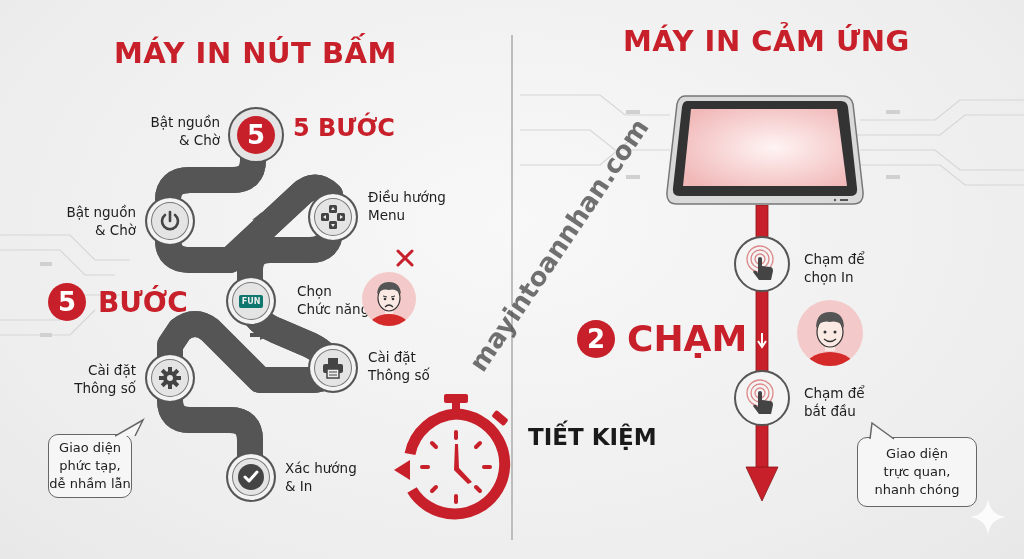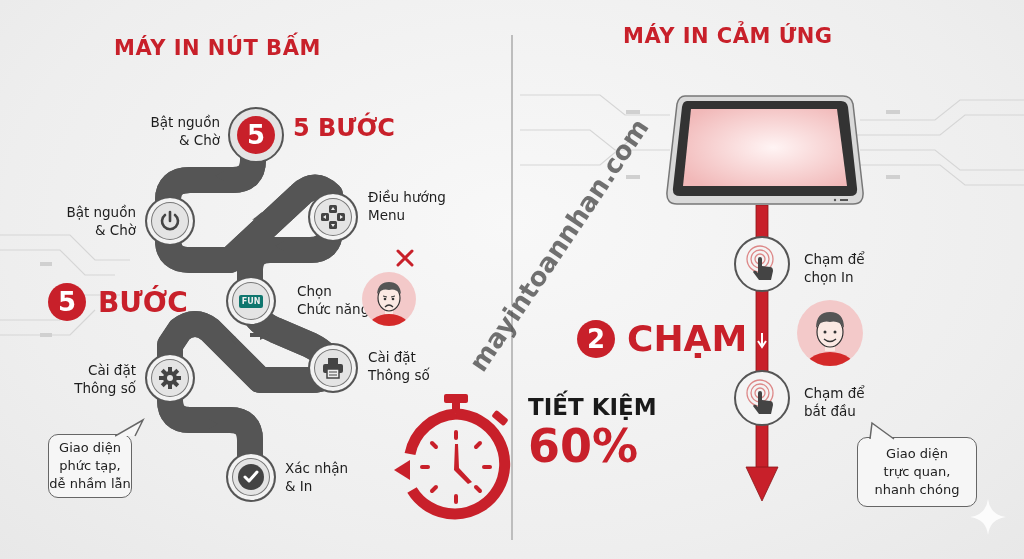--- a/index.html
+++ b/index.html
@@ -1,19 +1,19 @@
 <!DOCTYPE html>
 <html><head>
 <meta charset="utf-8">
 <style>
   html,body{margin:0;padding:0;}
   body{width:1024px;height:559px;overflow:hidden;background:#f1f1f1;font-family:"Liberation Sans",sans-serif;position:relative;color:#222;}
   .bg{position:absolute;inset:0;background:radial-gradient(ellipse at 50% 40%,#f8f8f8 0%,#eeeeee 70%,#e8e8e8 100%);}
   .abs{position:absolute;}
-  .title{font-family:"DejaVu Sans",sans-serif;font-weight:bold;color:#c8202a;font-size:21px;letter-spacing:0.5px;white-space:nowrap;}
+  .title{font-family:"DejaVu Sans",sans-serif;font-weight:bold;color:#c8202a;font-size:29px;letter-spacing:0.5px;white-space:nowrap;}
   .lbl{font-family:"DejaVu Sans",sans-serif;font-size:13.5px;line-height:18px;color:#1d1d1d;white-space:nowrap;}
   .lbl.r{text-align:right;}
   .divider{position:absolute;left:511px;width:2px;background:#bdbdbd;}
   .node{position:absolute;width:46px;height:46px;border-radius:50%;background:#e4e4e4;border:2px solid #555;box-shadow:inset 0 0 0 4px #f3f3f3, inset 0 0 0 5px #777;display:flex;align-items:center;justify-content:center;}
   .badge{display:inline-flex;align-items:center;justify-content:center;border-radius:50%;background:#c8202a;color:#fff;font-family:"DejaVu Sans",sans-serif;font-weight:bold;}
   .big-red{font-family:"DejaVu Sans",sans-serif;font-weight:bold;color:#c8202a;white-space:nowrap;}
   .bubble{position:absolute;background:#f6f6f6;border:1.5px solid #666;border-radius:10px;font-family:"DejaVu Sans",sans-serif;font-size:13px;line-height:18px;text-align:center;color:#222;display:flex;align-items:center;justify-content:center;}
   .avatar{position:absolute;width:50px;height:50px;border-radius:50%;background:#f3c9c9;overflow:hidden;}
   .watermark{position:absolute;left:410px;top:230px;transform:rotate(-56deg);transform-origin:center;font-family:"DejaVu Sans",sans-serif;font-size:26px;font-weight:bold;color:rgba(60,60,60,0.72);white-space:nowrap;}
   .stat-text{font-family:"DejaVu Sans",sans-serif;font-weight:bold;white-space:nowrap;}
@@ -144,21 +144,21 @@
   <div>Thông số</div>
 </div>
 
 <div class="node" style="left:226px;top:452px;">
   <svg width="28" height="28" viewBox="0 0 28 28">
       <circle cx="14" cy="14" r="13" fill="#444"></circle>
       <path d="M8 14 l4 4 l8 -9" fill="none" stroke="#fff" stroke-width="3" stroke-linecap="round" stroke-linejoin="round"></path>
     </svg>
 </div>
 <div class="abs lbl" style="left:285px;top:459px;">
-  <div>Xác nhận</div>
+  <div>Xác hướng</div>
   <div>&amp; In</div>
 </div>
 
 <div class="abs" style="left:48px;top:283px;display:flex;align-items:center;gap:12px;">
   <span class="badge" style="width:38px;height:38px;font-size:26px;">5</span>
   <span class="big-red" style="font-size:28px;">BƯỚC</span>
 </div>
 
 <div class="avatar" style="left:362px;top:272px;width:54px;height:54px;">
   <svg width="54" height="54" viewBox="0 0 54 54">
@@ -284,18 +284,17 @@
     <line x1="30" y1="75" x2="36" y2="75"></line>
       <line x1="92" y1="75" x2="98" y2="75"></line>
     <line x1="40" y1="51" x2="44" y2="55"></line>
       <line x1="88" y1="51" x2="84" y2="55"></line>
     <line x1="40" y1="99" x2="44" y2="95"></line>
       <line x1="88" y1="99" x2="84" y2="95"></line>
   </g>
   <path d="M63 52 L66 52 L67 76 L80 90 L76 92 L62 78z" fill="#c8202a"></path>
 </svg>
 
-<div class="abs" style="left:528px;top:394px;">
+<div class="abs" style="left:528px;top:424px;">
   <div class="stat-text" style="font-size:23px;color:#1a1a1a;">TIẾT KIỆM</div>
-  <div class="stat-text" style="font-size:46px;color:#c8202a;line-height:52px;">60%</div>
 </div>
 
 <div class="watermark">mayintoannhan.com</div>
 
 </body></html>

